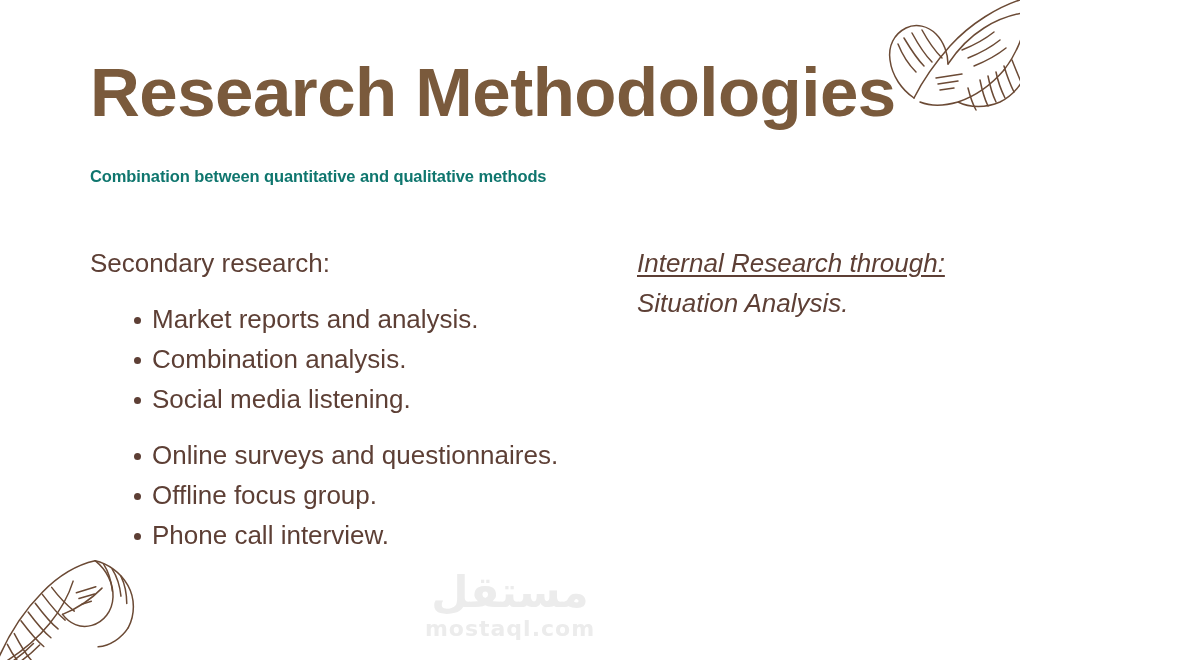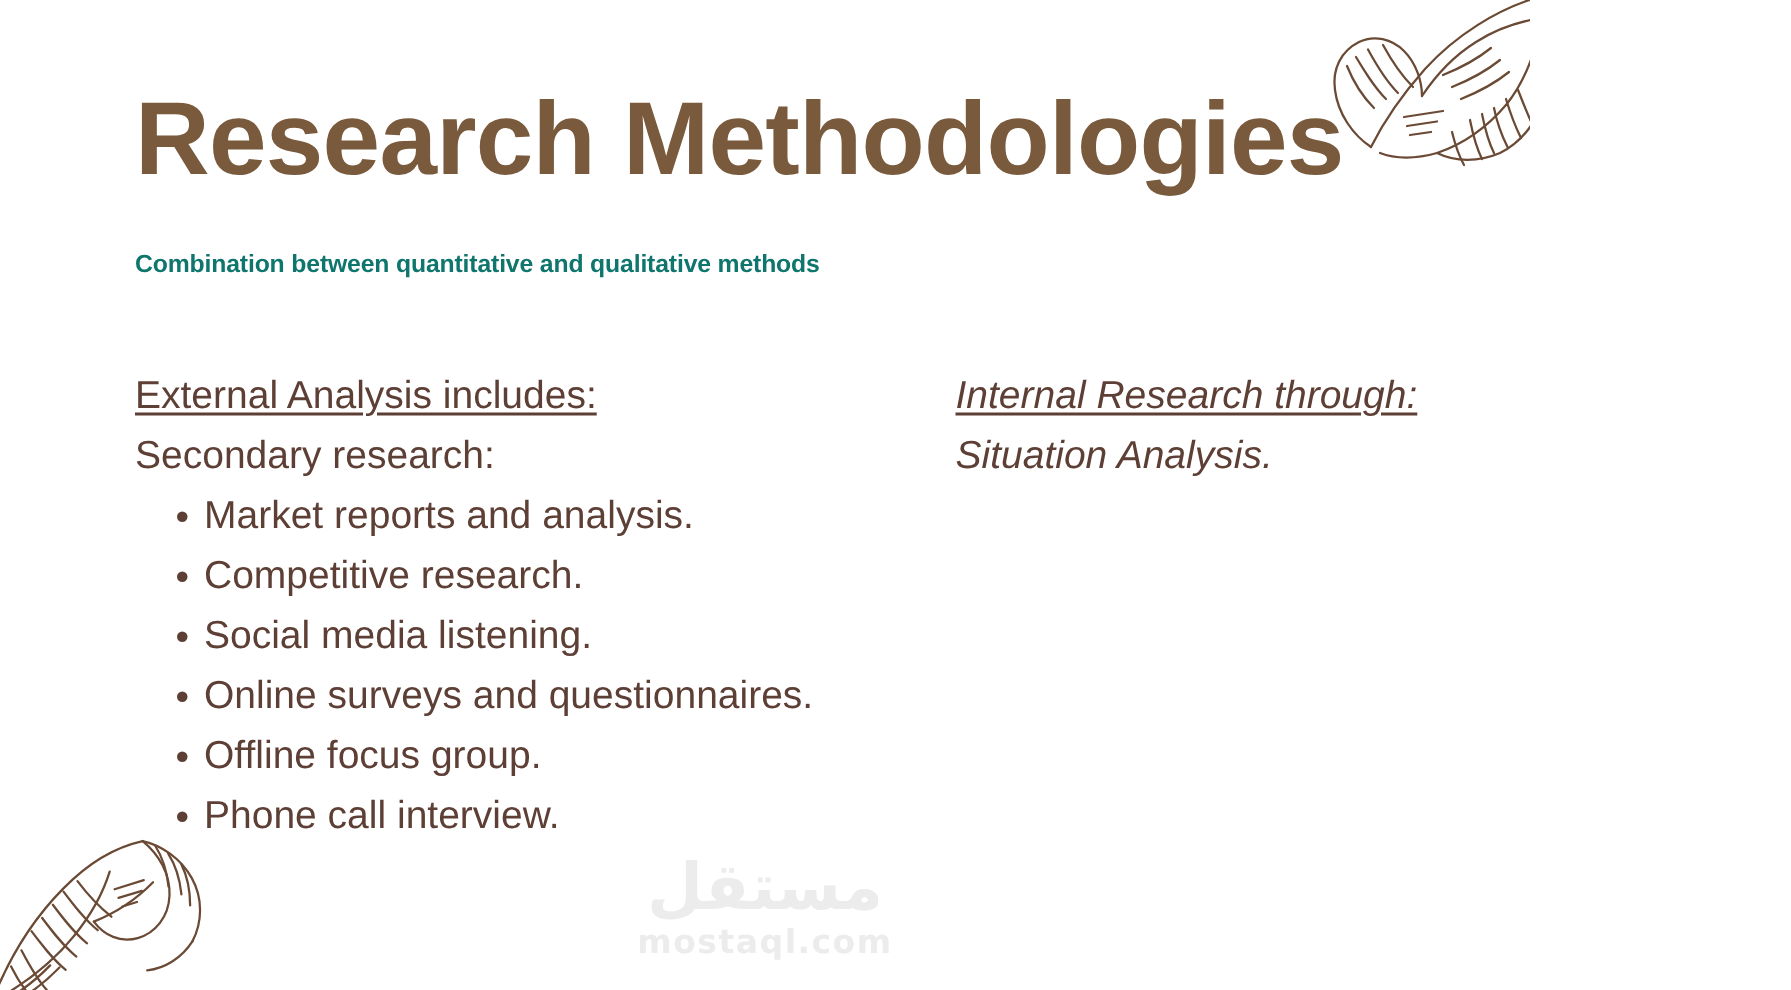--- a/index.html
+++ b/index.html
@@ -84,21 +84,21 @@
 
   .col-line {
     font-size: 26px;
     line-height: 40px;
     color: #5d3f35;
     white-space: nowrap;
   }
 
   ul.bullets {
     list-style: none;
-    margin: 0;
+    margin: 16px;
     padding: 0;
   }
   ul.bullets li {
     position: relative;
     font-size: 26px;
     line-height: 40px;
     color: #5d3f35;
     padding-left: 46px;
     white-space: nowrap;
   }
@@ -199,25 +199,24 @@
       <path d="M22 74 C26 84 30 94 36 102"></path>
       <path d="M14 84 C17 92 21 100 26 107"></path>
     </svg>
   </div>
 
   <div class="slide-title">Research Methodologies</div>
 
   <div class="slide-subtitle">Combination between quantitative and qualitative methods</div>
 
   <div class="col col-left">
-    <div class="col-heading">External Analysis includes:</div>
     <div class="col-line">Secondary research:</div>
     <ul class="bullets">
       <li>Market reports and analysis.</li>
-      <li>Competitive research.</li>
+      <li>Combination analysis.</li>
       <li>Social media listening.</li>
     </ul>
     <ul class="bullets">
       <li>Online surveys and questionnaires.</li>
       <li>Offline focus group.</li>
       <li>Phone call interview.</li>
     </ul>
   </div>
 
   <div class="col col-right">

